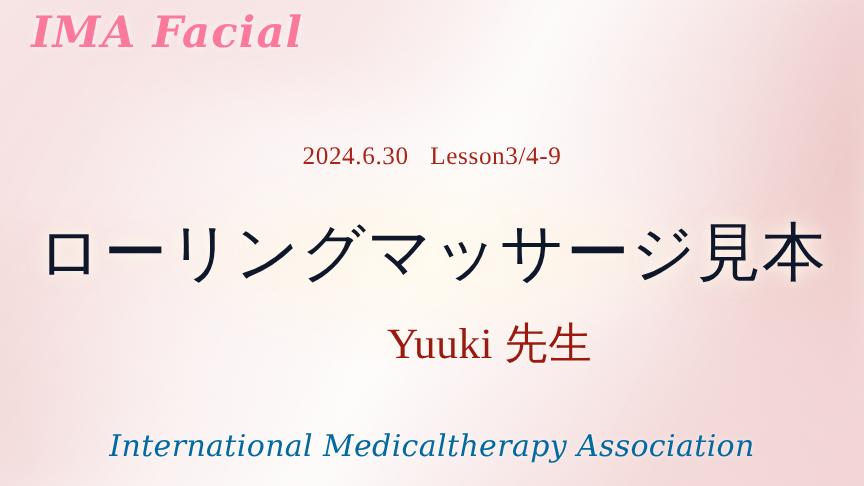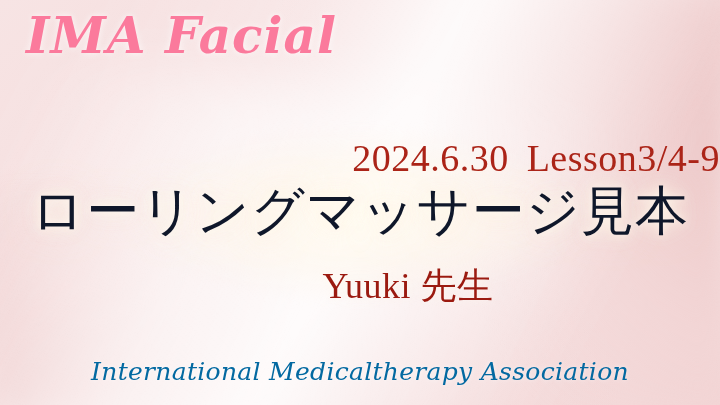--- a/index.html
+++ b/index.html
@@ -87,34 +87,34 @@
     inset: 0;
   }
 
   .logo {
     position: absolute;
     top: 6px;
     left: 26px;
     font-family: "DejaVu Serif", "Liberation Serif", serif;
     font-style: italic;
     font-weight: 700;
-    font-size: 50px;
+    font-size: 36px;
     letter-spacing: 1px;
     color: #fb7a9c;
     text-shadow: 0 0 7px rgba(255,255,255,0.75);
     white-space: nowrap;
   }
 
   .lesson-line {
     position: absolute;
-    top: 136px;
+    top: 118px;
     left: 0;
     width: 100%;
-    text-align: right;
-    font-size: 38px;
+    text-align: center;
+    font-size: 21px;
     color: #ab2418;
     letter-spacing: 0.5px;
     white-space: nowrap;
   }
   .lesson-line .gap { display: inline-block; width: 18px; }
 
   .headline {
     position: absolute;
     top: 184px;
     left: 0;

